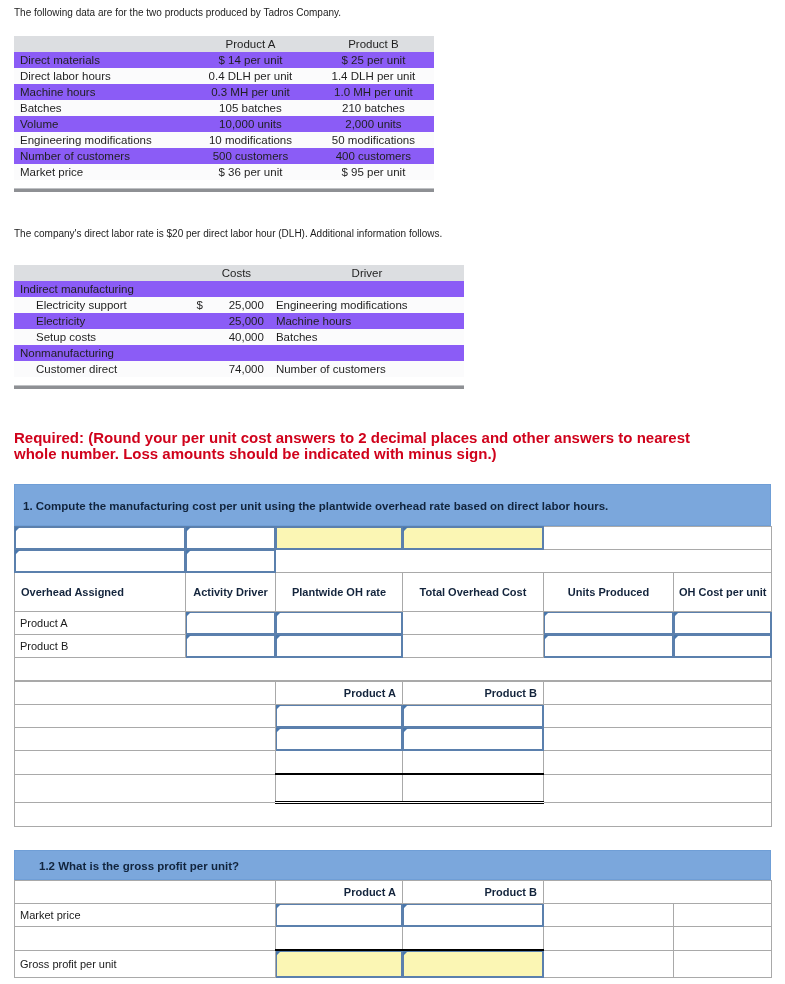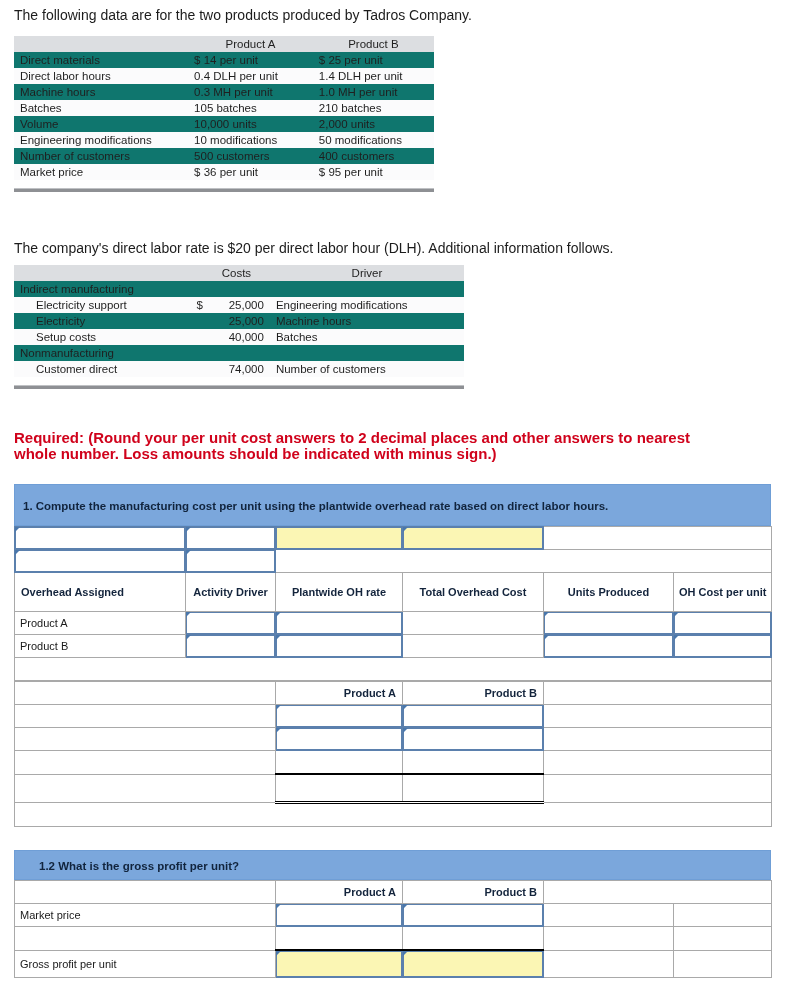--- a/index.html
+++ b/index.html
@@ -9,50 +9,50 @@
     font-family:"Liberation Sans", sans-serif;
     color:#1a1a1a;
     font-size:11.5px;
     overflow:hidden;
   }
   .page{position:relative;width:785px;height:984px;}
 
   
   .intro{
     position:absolute;
-    font-size:14px;
+    font-size:10px;
     color:#1c1c1c;
     white-space:nowrap;
   }
   #intro1{left:14px;top:7px;}
-  #intro2{left:14px;top:240px;}
+  #intro2{left:14px;top:228px;}
 
   
   .dtable{
     position:absolute;
     border-collapse:collapse;
     font-size:11.5px;
     color:#1f1f1f;
   }
   .dtable td,.dtable th{
     padding:0 6px;
     height:16px;
     line-height:16px;
     font-weight:normal;
     white-space:nowrap;
   }
   .dtable .hdr td{
     background:#dcdee1;
     text-align:center;
   }
-  .dtable tr.odd td{background:#0f766e;}
+  .dtable tr.odd td{background:#8b5cf6;}
   .dtable tr.even td{background:#fbfbfc;}
   .dtable .lbl{text-align:left;}
   .dtable .ind1{padding-left:22px;}
-  .dtable .num{text-align:left;}
+  .dtable .num{text-align:center;}
   .dtable .numr{text-align:right;padding-right:4px;}
   .dtable .drv{text-align:left;padding-left:8px;}
   .dtable .cur{text-align:right;padding-right:0;width:14px;}
   .endbar{
     position:absolute;
     height:3px;
     background:#8e9094;
     border-top:1px solid #bfc1c4;
   }
 

